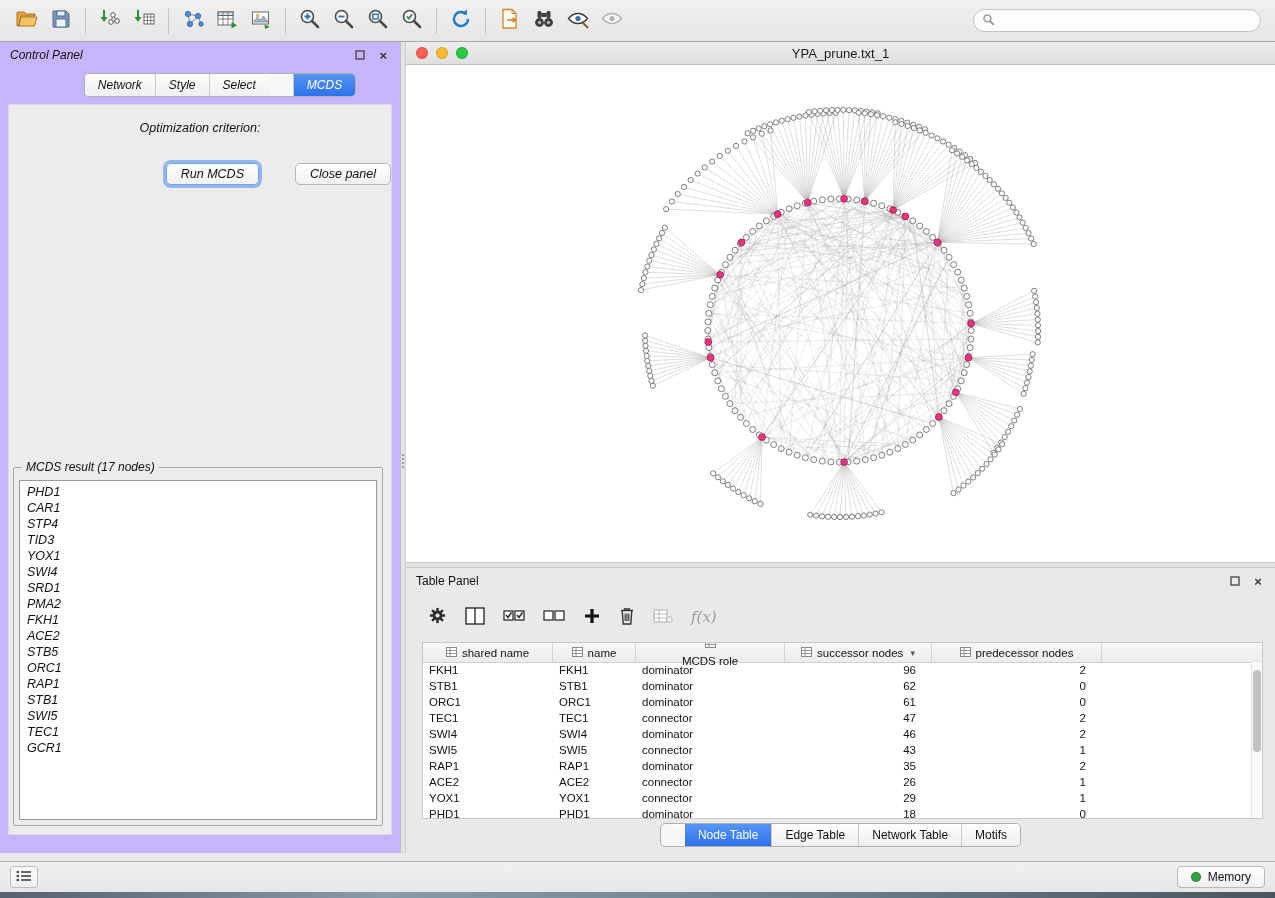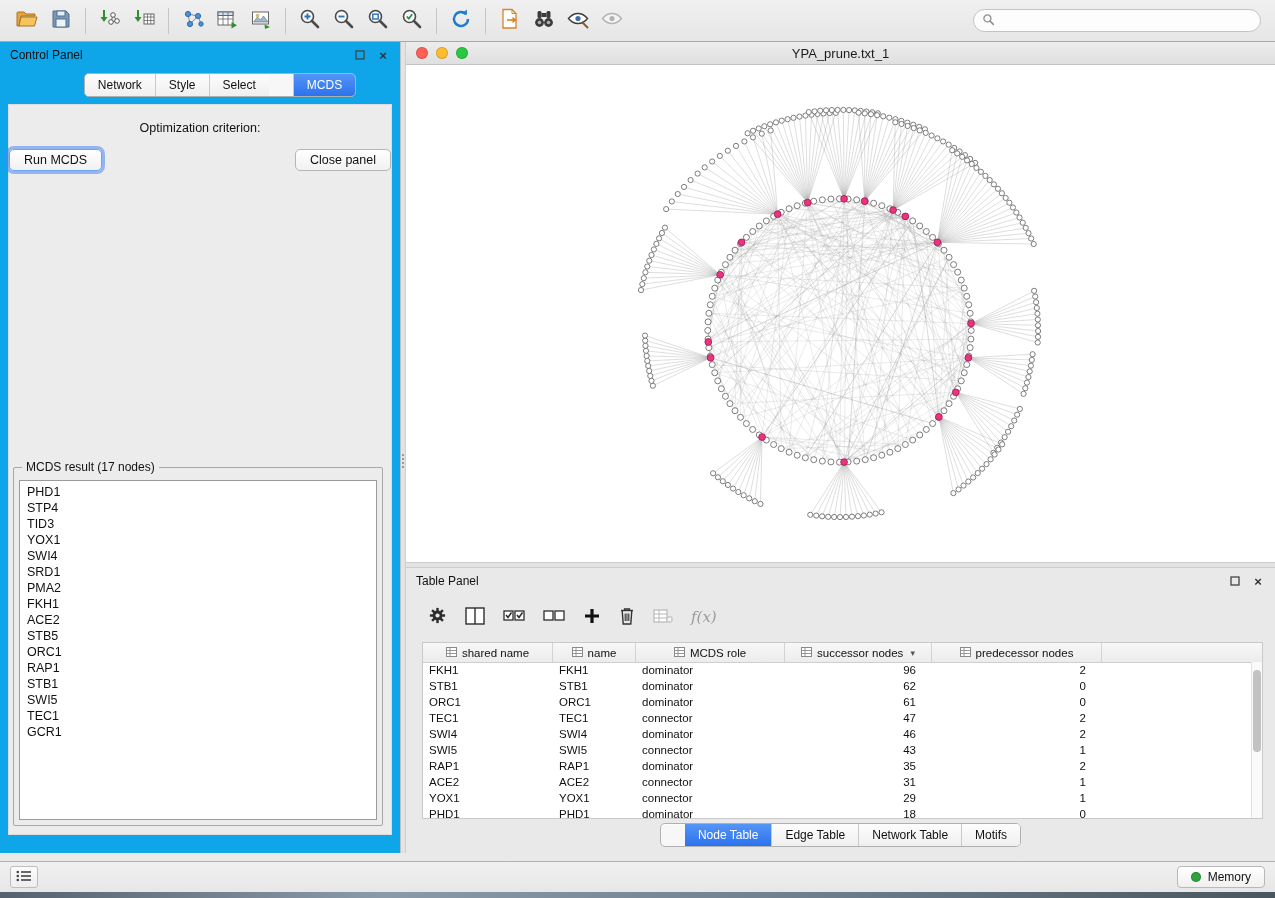--- a/index.html
+++ b/index.html
@@ -12,21 +12,21 @@
   .toolbar{flex:none;height:41px;display:flex;align-items:center;padding:0 10px;
     background:linear-gradient(#f0f0f0,#e6e6e6);border-bottom:1px solid #a8a8a8;}
   .tbtn{width:34px;height:30px;display:flex;align-items:center;justify-content:center;border-radius:4px;}
   .sep{width:1px;height:26px;background:#c6c6c6;margin:0 7px;flex:none;}
   .search-box{margin-left:auto;margin-right:4px;width:288px;height:23px;background:#fdfdfd;
     border:1px solid #c2c2c2;border-radius:12px;display:flex;align-items:center;padding:0 8px;box-sizing:border-box;}
   .search-box input{border:none;outline:none;background:transparent;flex:1;font-family:"Liberation Sans",sans-serif;font-size:12px;margin-left:5px;}
 
   
   .main{flex:1;display:flex;min-height:0;}
-  .control-panel{width:400px;flex:none;position:relative;background:#0ea5e9;border-right:1px solid #bfbfbf;}
+  .control-panel{width:400px;flex:none;position:relative;background:#c4b5fd;border-right:1px solid #bfbfbf;font-style:italic;}
   .vsplit{width:4px;flex:none;background:#e3e3e3;border-right:1px solid #cfcfcf;position:relative;}
   .vsplit::after{content:"";position:absolute;left:1px;top:412px;width:2px;height:14px;
     background:repeating-linear-gradient(#9a9a9a 0 2px,transparent 2px 4px);}
   .right{flex:1;display:flex;flex-direction:column;min-width:0;}
 
   
   .panel-header{height:26px;line-height:26px;padding:0 10px;font-size:12px;position:relative;}
   .win-btns{position:absolute;right:10px;top:0;height:26px;display:flex;align-items:center;gap:9px;}
   .win-btns .wb{width:14px;height:14px;display:flex;align-items:center;justify-content:center;color:#333;font-weight:bold;font-size:13px;line-height:1;}
   .cp-tabs{display:flex;justify-content:center;margin-top:5px;padding-left:40px;}
@@ -37,21 +37,21 @@
   .cp-content{position:absolute;left:8px;right:8px;top:62px;bottom:18px;background:#ececec;border:1px solid #dcdcdc;}
   .opt-label{text-align:center;margin-top:16px;font-size:12.5px;}
   .combo{width:312px;height:23px;margin:9px auto 0;background:#fff;border:1px solid #b3b3b3;border-radius:5px;
     display:flex;align-items:center;box-sizing:border-box;padding-left:8px;font-size:12px;}
   .combo .combo-text{flex:1;white-space:nowrap;overflow:hidden;}
   .combo .stepper{width:17px;height:19px;margin-right:2px;border-radius:4px;flex:none;
     background:linear-gradient(#5c9cf8,#2d7bf5);display:flex;flex-direction:column;align-items:center;justify-content:center;gap:2px;}
   .tri{width:0;height:0;border-left:3.5px solid transparent;border-right:3.5px solid transparent;}
   .tri.up{border-bottom:4px solid #fff;}
   .tri.down{border-top:4px solid #fff;}
-  .btn-row{display:flex;justify-content:space-between;gap:24px;margin-top:14px;}
+  .btn-row{display:flex;justify-content:flex-end;gap:36px;margin-top:28px;}
   .mac-btn{padding:3px 14px;font-size:12.5px;background:linear-gradient(#ffffff,#f1f1f1);
     border:1px solid #b6b6b6;border-radius:5px;cursor:default;}
   .mac-btn.focused{box-shadow:0 0 0 3px rgba(77,134,240,.55);border-color:#6ea3f0;}
   .mcds-fieldset{position:absolute;left:4px;right:8px;top:362px;bottom:8px;border:1px solid #a8a8a8;border-radius:2px;}
   .mcds-legend{position:absolute;top:-8px;left:8px;background:#ececec;padding:0 4px;font-size:12px;}
   .mcds-list{position:absolute;left:5px;right:5px;top:12px;bottom:5px;background:#fff;border:1px solid #9a9a9a;overflow:hidden;padding-top:3px;}
   .mcds-item{height:16px;line-height:16px;padding-left:7px;font-size:12.5px;}
 
   
   .net-window{height:520px;flex:none;display:flex;flex-direction:column;background:#ec4899;min-width:0;}
@@ -272,20 +272,21 @@
       <div class="cp-content">
         <div class="opt-label">Optimization criterion:</div>
         <div class="btn-row">
           <span class="mac-btn focused">Run MCDS</span>
           <span class="mac-btn">Close panel</span>
         </div>
         <div class="mcds-fieldset">
           <span class="mcds-legend">MCDS result (17 nodes)</span>
           <div class="mcds-list">
               <div class="mcds-item">PHD1</div>
+              <div class="mcds-item">CAR1</div>
               <div class="mcds-item">STP4</div>
               <div class="mcds-item">TID3</div>
               <div class="mcds-item">YOX1</div>
               <div class="mcds-item">SWI4</div>
               <div class="mcds-item">SRD1</div>
               <div class="mcds-item">PMA2</div>
               <div class="mcds-item">FKH1</div>
               <div class="mcds-item">ACE2</div>
               <div class="mcds-item">STB5</div>
               <div class="mcds-item">ORC1</div>
@@ -1130,21 +1131,21 @@
                   </svg></span>
                 <span class="th-label">shared name</span>
               </div>
               <div class="th" style="width: 83px;">
                 <span><svg width="11" height="10" viewBox="0 0 11 10">
                     <rect x="0.5" y="0.5" width="10" height="9" fill="#fff" stroke="#8a8a8a"></rect>
                     <path d="M0.5 3.5h10M0.5 6.5h10M4 0.5v9" stroke="#8a8a8a" stroke-width="0.9"></path>
                   </svg></span>
                 <span class="th-label">name</span>
               </div>
-              <div class="th" style="width: 149px;">
+              <div class="th" style="width: 149px; flex-direction: column;">
                 <span><svg width="11" height="10" viewBox="0 0 11 10">
                     <rect x="0.5" y="0.5" width="10" height="9" fill="#fff" stroke="#8a8a8a"></rect>
                     <path d="M0.5 3.5h10M0.5 6.5h10M4 0.5v9" stroke="#8a8a8a" stroke-width="0.9"></path>
                   </svg></span>
                 <span class="th-label">MCDS role</span>
               </div>
               <div class="th" style="width: 147px;">
                 <span><svg width="11" height="10" viewBox="0 0 11 10">
                     <rect x="0.5" y="0.5" width="10" height="9" fill="#fff" stroke="#8a8a8a"></rect>
                     <path d="M0.5 3.5h10M0.5 6.5h10M4 0.5v9" stroke="#8a8a8a" stroke-width="0.9"></path>
@@ -1207,21 +1208,21 @@
                 <div class="td" style="width: 130px;">RAP1</div>
                 <div class="td" style="width: 83px;">RAP1</div>
                 <div class="td" style="width: 149px;">dominator</div>
                 <div class="td num" style="width: 147px;">35</div>
                 <div class="td num" style="width: 170px;">2</div>
               </div>
               <div class="tr">
                 <div class="td" style="width: 130px;">ACE2</div>
                 <div class="td" style="width: 83px;">ACE2</div>
                 <div class="td" style="width: 149px;">connector</div>
-                <div class="td num" style="width: 147px;">31</div>
+                <div class="td num" style="width: 147px;">26</div>
                 <div class="td num" style="width: 170px;">1</div>
               </div>
               <div class="tr">
                 <div class="td" style="width: 130px;">YOX1</div>
                 <div class="td" style="width: 83px;">YOX1</div>
                 <div class="td" style="width: 149px;">connector</div>
                 <div class="td num" style="width: 147px;">29</div>
                 <div class="td num" style="width: 170px;">1</div>
               </div>
               <div class="tr">

